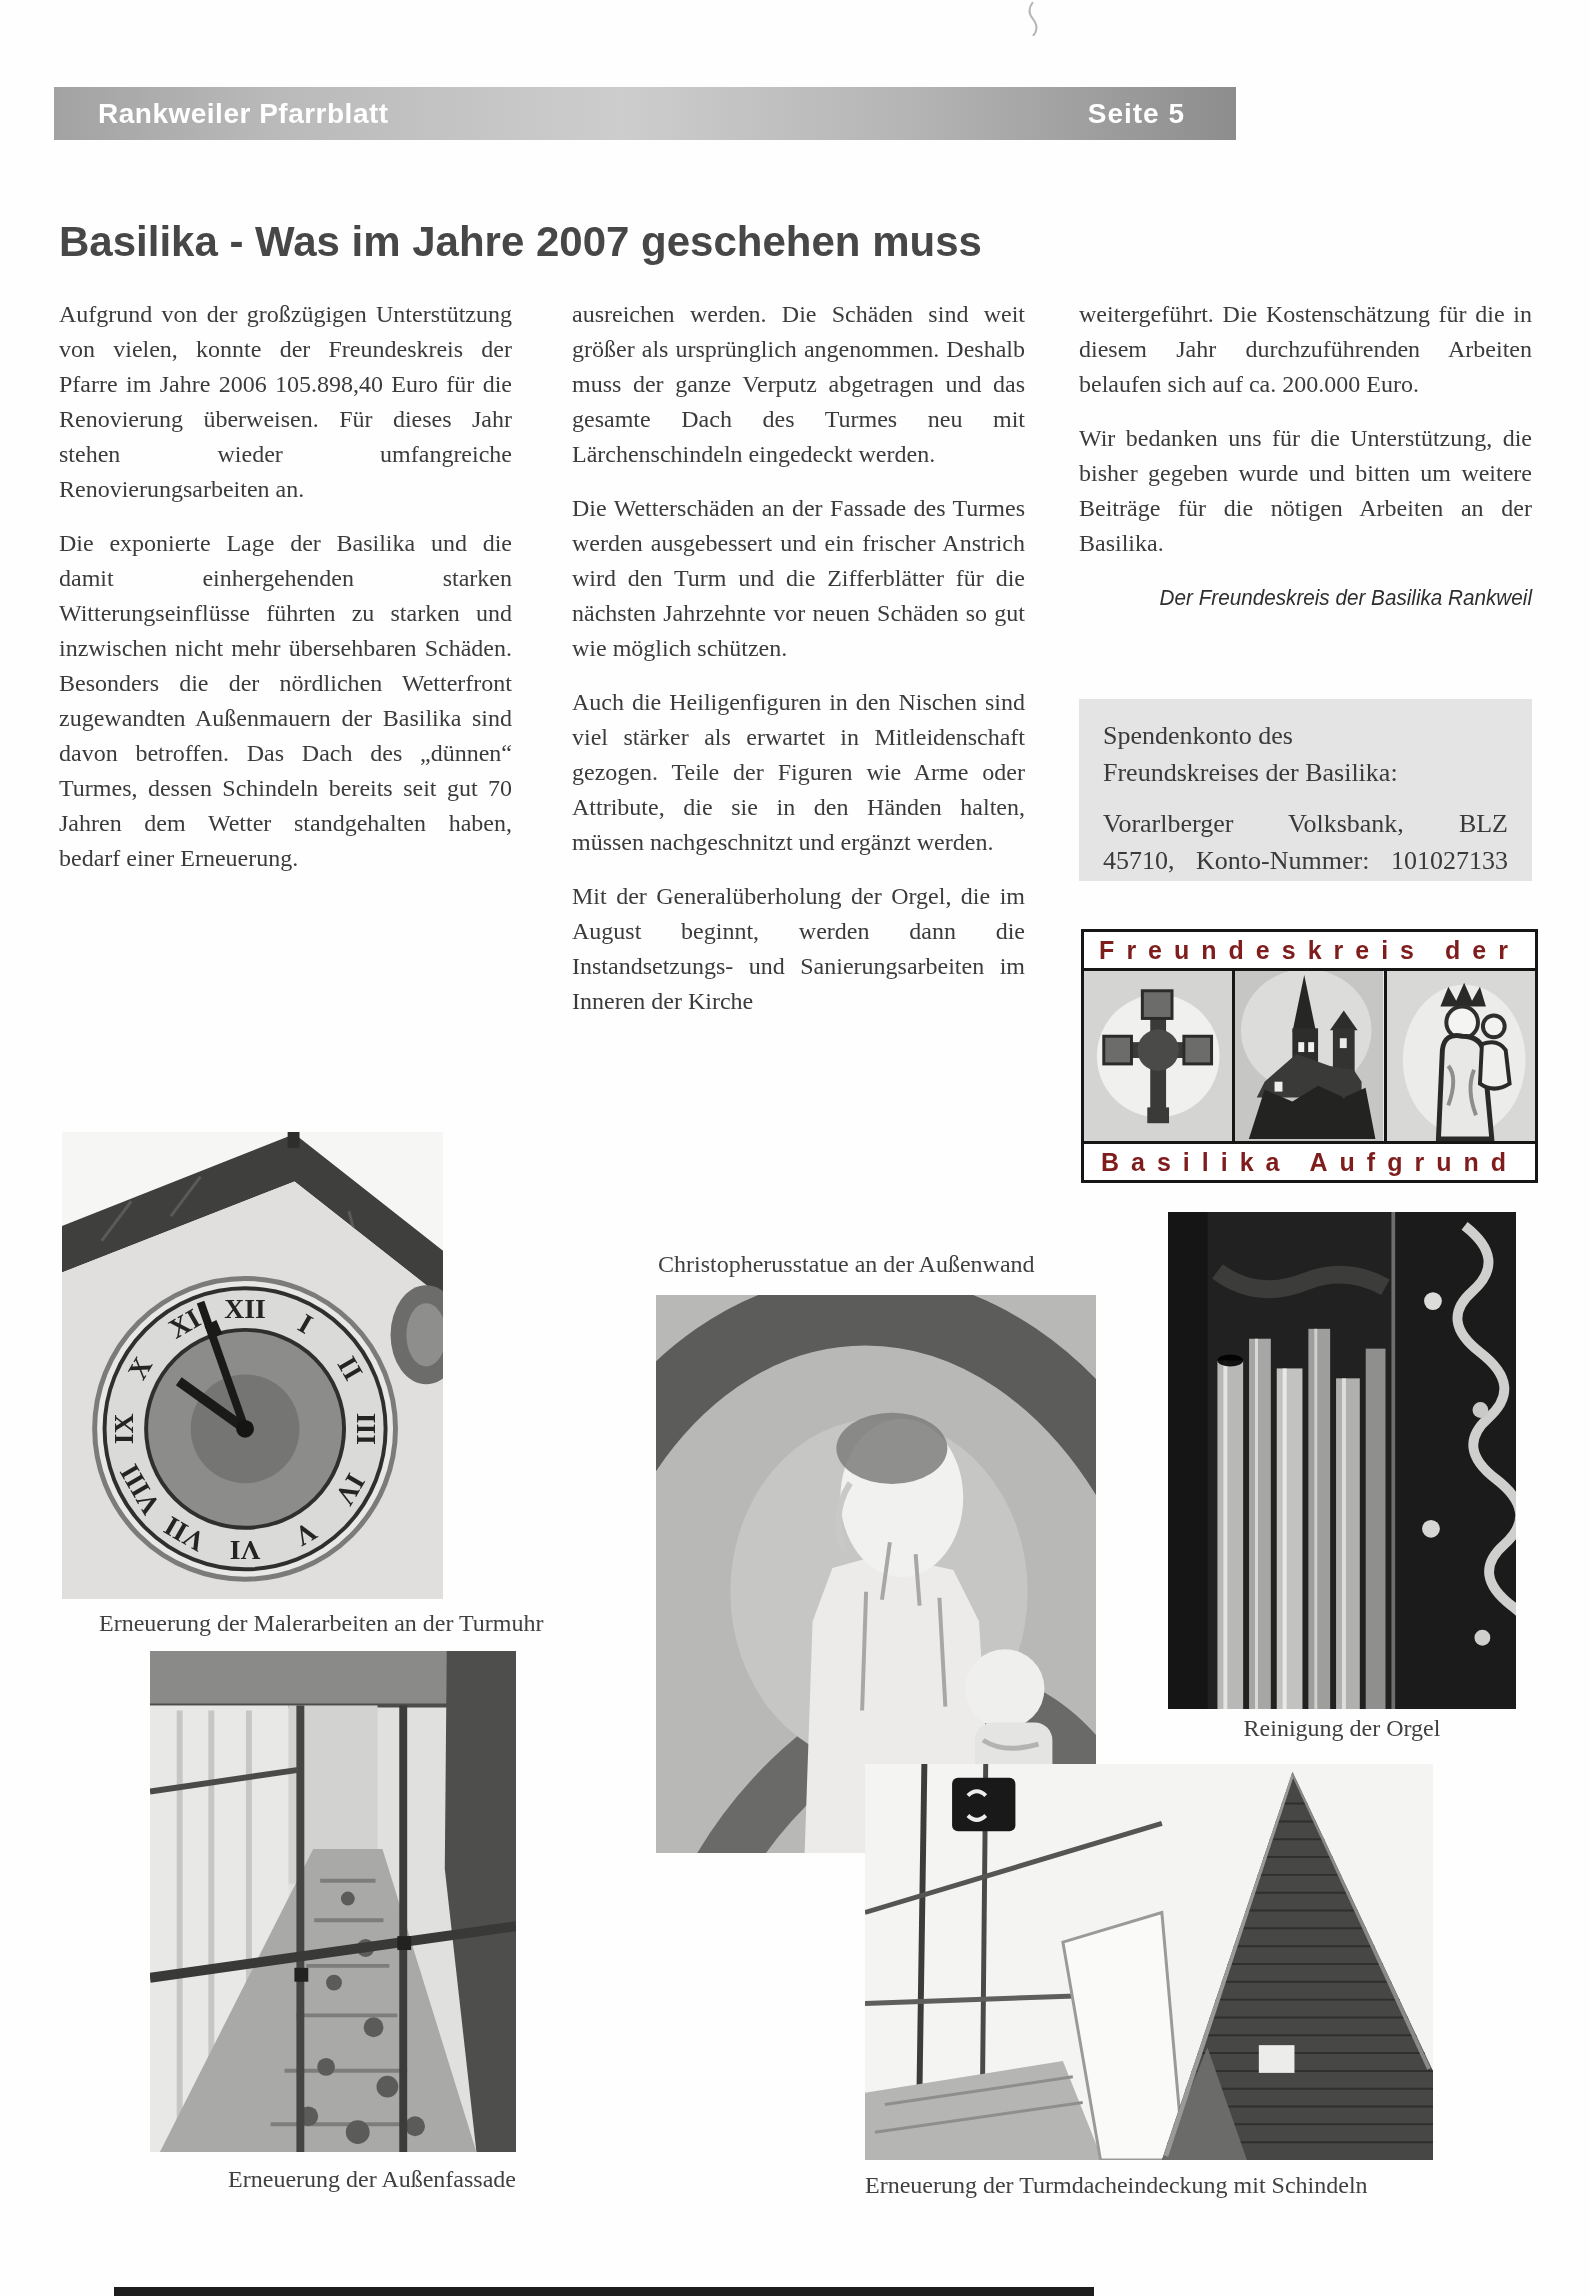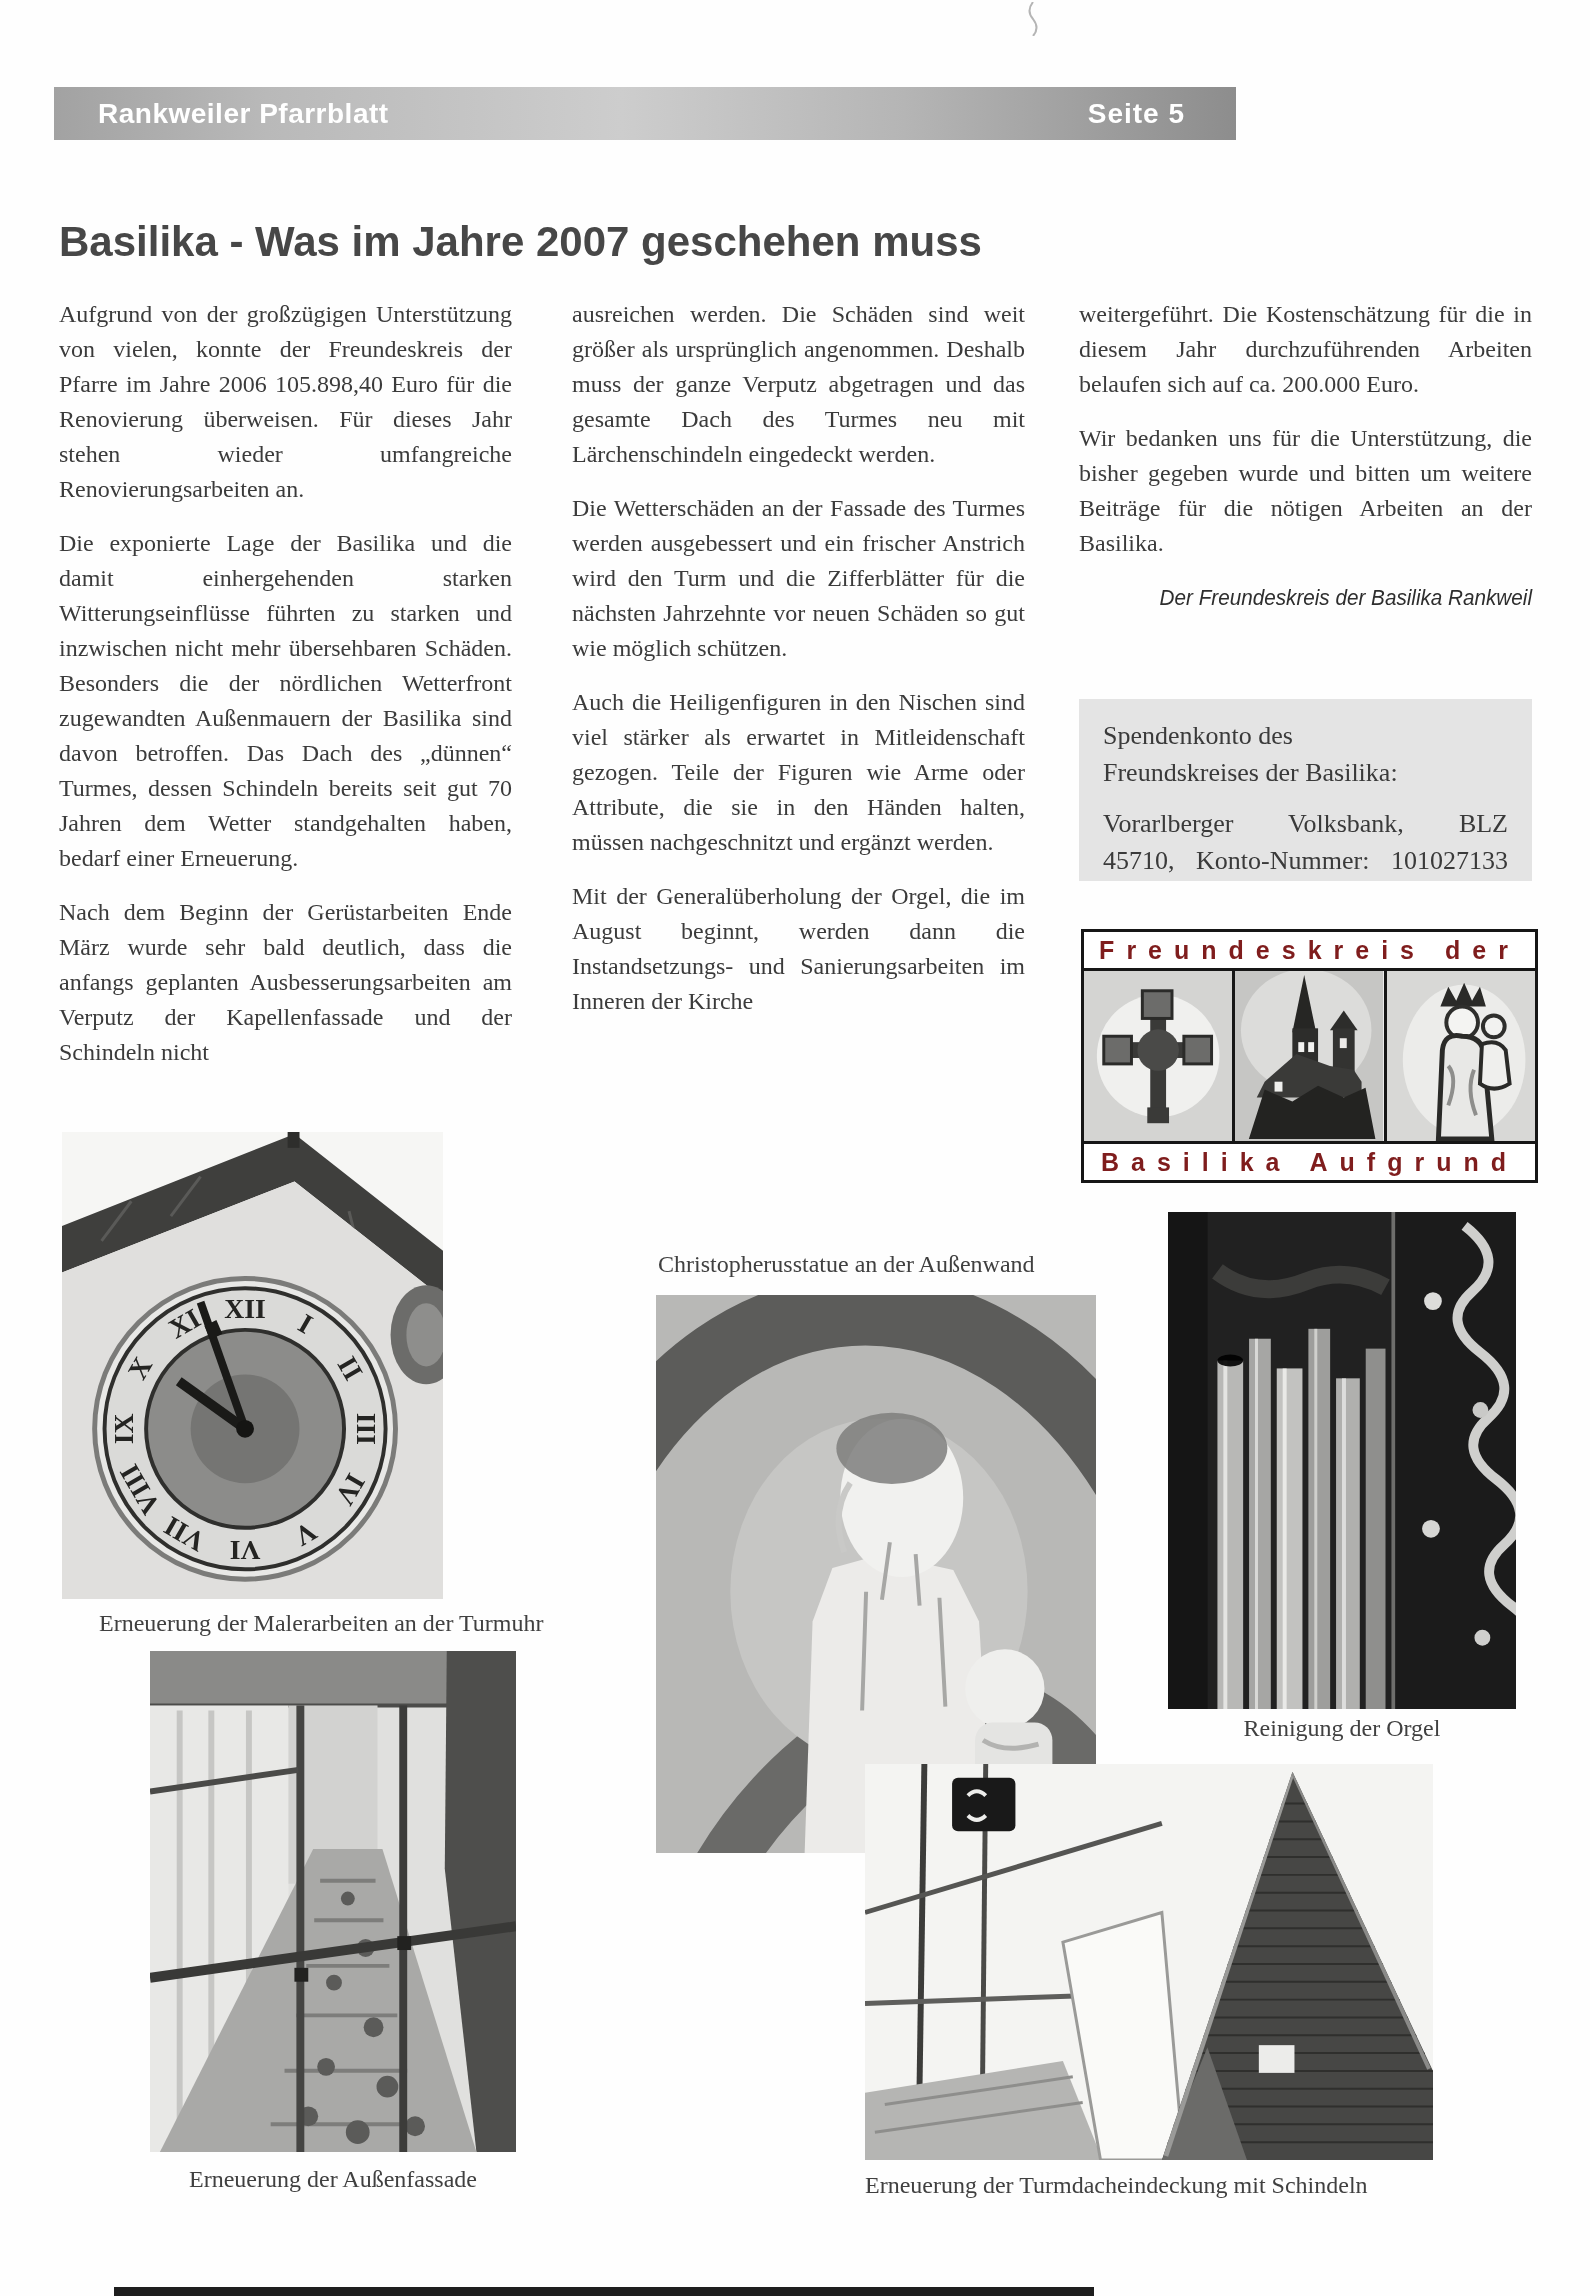--- a/index.html
+++ b/index.html
@@ -58,21 +58,21 @@
   .photo{overflow:hidden;}
   .photo svg{display:block;width:100%;height:100%;}
   .caption{font-size:24px;color:#404040;white-space:nowrap;}
   .photo-turmuhr{left:62px;top:1132px;width:381px;height:467px;}
   .caption-turmuhr{left:99px;top:1610px;}
   .caption-statue{left:658px;top:1251px;}
   .photo-statue{left:656px;top:1295px;width:440px;height:558px;}
   .photo-orgel{left:1168px;top:1212px;width:348px;height:497px;}
   .caption-orgel{left:1168px;top:1715px;width:348px;text-align:center;}
   .photo-fassade{left:150px;top:1651px;width:366px;height:501px;z-index:2;}
-  .caption-fassade{left:150px;top:2166px;width:366px;text-align:center;font-family:Liberation Serif, serif;}
+  .caption-fassade{left:150px;top:2166px;width:366px;text-align:right;font-family:Liberation Serif, serif;}
   .photo-dach{left:865px;top:1764px;width:568px;height:396px;z-index:3;}
   .caption-dach{left:865px;top:2172px;}
   .bottom-strip{left:114px;top:2287px;width:980px;height:10px;background:#1e1e1e;}
   .fold-mark{left:1025px;top:2px;width:14px;height:34px;}
 </style>
 </head>
 <body>
 
 <svg class="abs fold-mark" viewBox="0 0 14 34">
   <path d="M8,0 q-7,9 0,17 q7,9 0,17" fill="none" stroke="#b5b5b5" stroke-width="2"></path>
@@ -81,21 +81,20 @@
 <div class="abs header-bar">
   <span class="hl">Rankweiler Pfarrblatt</span>
   <span class="hr">Seite 5</span>
 </div>
 
 <div class="abs article-title">Basilika - Was im Jahre 2007 geschehen muss</div>
 
 <div class="abs col col-1">
   <p>Aufgrund von der großzügigen Unterstützung von vielen, konnte der Freundeskreis der Pfarre im Jahre 2006 105.898,40 Euro für die Renovierung überweisen. Für dieses Jahr stehen wieder umfangreiche Renovierungsarbeiten an.</p>
   <p>Die exponierte Lage der Basilika und die damit einhergehenden starken Witterungseinflüsse führten zu starken und inzwischen nicht mehr übersehbaren Schäden. Besonders die der nördlichen Wetterfront zugewandten Außenmauern der Basilika sind davon betroffen. Das Dach des „dünnen“ Turmes, dessen Schindeln bereits seit gut 70 Jahren dem Wetter standgehalten haben, bedarf einer Erneuerung.</p>
-  <p>Nach dem Beginn der Gerüstarbeiten Ende März wurde sehr bald deutlich, dass die anfangs geplanten Ausbesserungsarbeiten am Verputz der Kapellenfassade und der Schindeln nicht</p>
 </div>
 
 <div class="abs col col-2">
   <p>ausreichen werden. Die Schäden sind weit größer als ursprünglich angenommen. Deshalb muss der ganze Verputz abgetragen und das gesamte Dach des Turmes neu mit Lärchenschindeln eingedeckt werden.</p>
   <p>Die Wetterschäden an der Fassade des Turmes werden ausgebessert und ein frischer Anstrich wird den Turm und die Zifferblätter für die nächsten Jahrzehnte vor neuen Schäden so gut wie möglich schützen.</p>
   <p>Auch die Heiligenfiguren in den Nischen sind viel stärker als erwartet in Mitleidenschaft gezogen. Teile der Figuren wie Arme oder Attribute, die sie in den Händen halten, müssen nachgeschnitzt und ergänzt werden.</p>
   <p>Mit der Generalüberholung der Orgel, die im August beginnt, werden dann die Instandsetzungs- und Sanierungsarbeiten im Inneren der Kirche</p>
 </div>
 
 <div class="abs col col-3">

